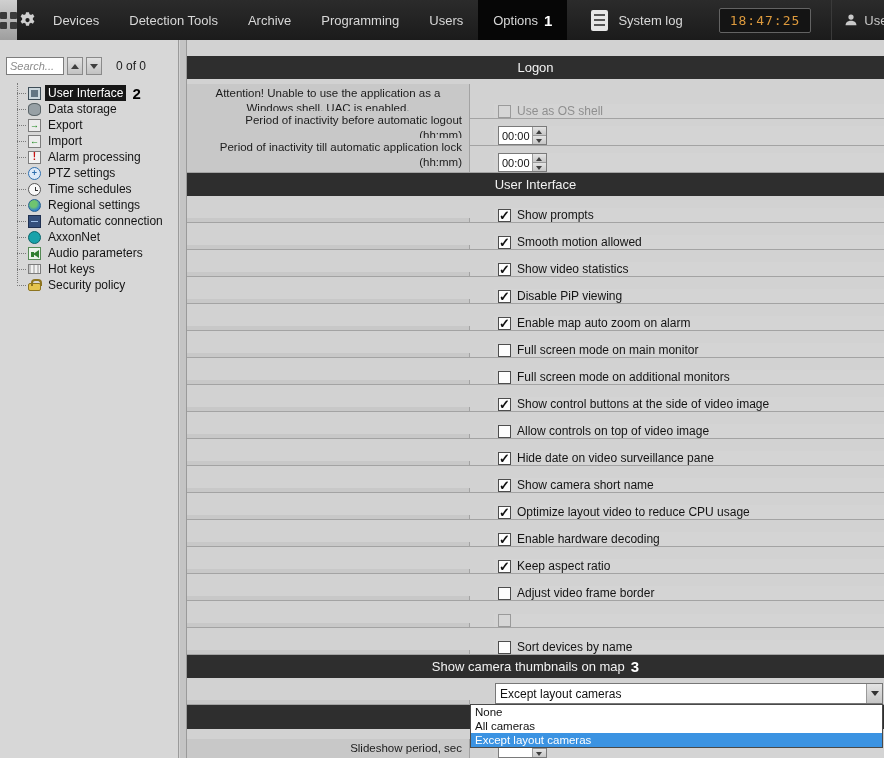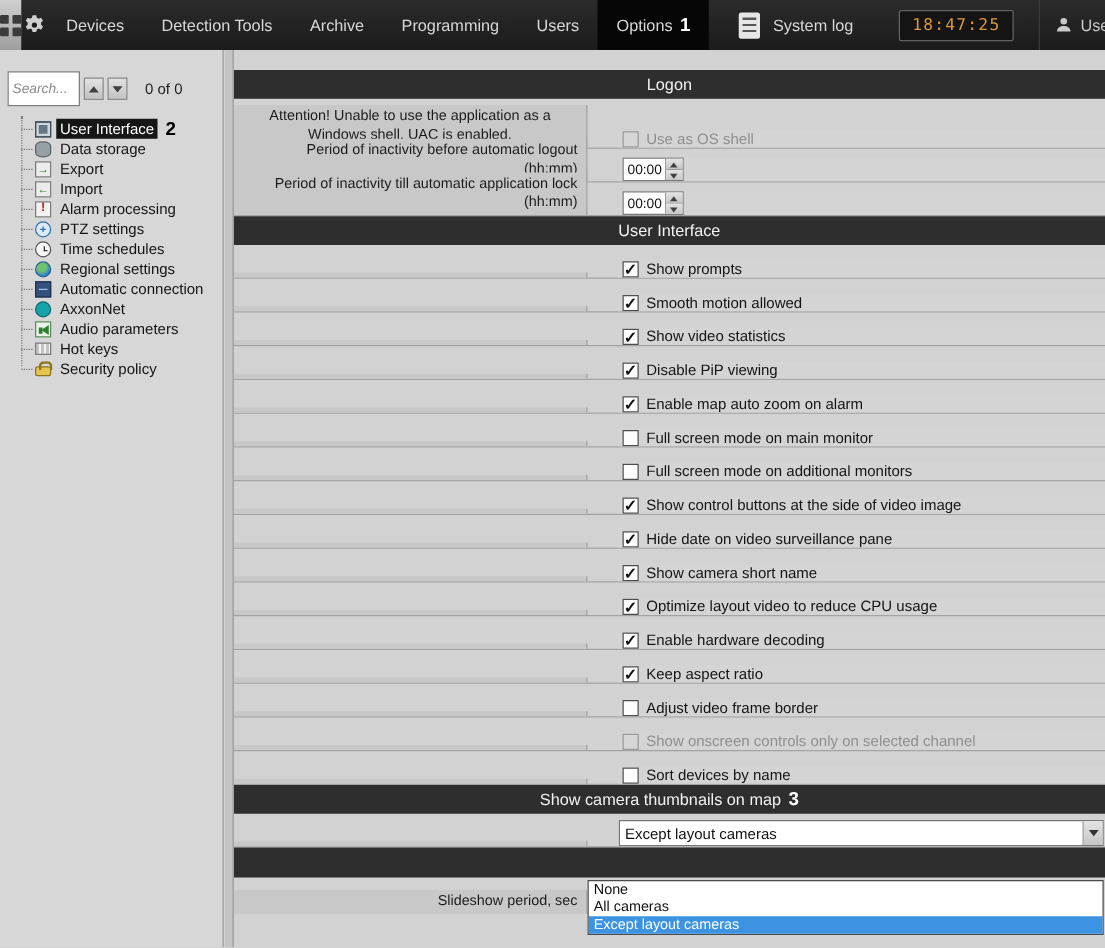--- a/index.html
+++ b/index.html
@@ -32,21 +32,21 @@
            padding:4px 10px; margin-right:20px;margin-left:24px; }
   .user-chip { display:flex; align-items:center; gap:6px; color:#c8c8c8; font-size:13px;
                padding:0 14px 0 12px; border-left:1px solid #3a3a3a; cursor:pointer; }
 
   
   .sidebar { position:absolute; top:40px; left:0; width:179px; height:718px; background:#d7d7d7;
              border-right:1px solid #9a9a9a; padding-top:17px; z-index:5; }
   .splitter { position:absolute; top:40px; left:180px; width:7px; height:718px; background:#c4c4c4;
               border-right:1px solid #9a9a9a; cursor:col-resize; z-index:5; }
   .search-row { display:flex; align-items:center; margin:0 6px 10px 6px; }
-  .search-input { width:58px; height:28px; border:1px solid #7d7d7d; font-size:11px; padding:0 3px;
+  .search-input { width:58px; height:18px; border:1px solid #7d7d7d; font-size:11px; padding:0 3px;
                   font-family:"Liberation Sans", sans-serif; background:#fff; }
   .search-input::placeholder { font-style:italic; color:#8b8b8b; }
   .nav-btn { width:16px; height:18px; margin-left:3px; background:linear-gradient(#e2e2e2,#c2c2c2);
              border:1px solid #8a8a8a; display:flex; align-items:center; justify-content:center; cursor:pointer; padding:0; }
   .tri-up-sm { width:0; height:0; border-left:4px solid transparent; border-right:4px solid transparent; border-bottom:5px solid #3f3f3f; }
   .tri-dn-sm { width:0; height:0; border-left:4px solid transparent; border-right:4px solid transparent; border-top:5px solid #3f3f3f; }
   .search-counter { margin-left:14px; font-size:12px; color:#1c1c1c; }
 
   .tree { position:relative; margin-left:10px; }
   .tree::before { content:""; position:absolute; left:7px; top:-2px; height:calc(100% - 8px); border-left:1px dotted #7a7a7a; }
@@ -370,20 +370,27 @@
           <span class="cb-label">Full screen mode on additional monitors</span>
         </div>
       </div>
       <div class="row cb-row checked">
         <div class="label-col"></div>
         <div class="ctrl-col">
           <span class="checkbox"></span>
           <span class="cb-label">Show control buttons at the side of video image</span>
         </div>
       </div>
+      <div class="row cb-row">
+        <div class="label-col"></div>
+        <div class="ctrl-col">
+          <span class="checkbox"></span>
+          <span class="cb-label">Allow controls on top of video image</span>
+        </div>
+      </div>
       <div class="row cb-row checked">
         <div class="label-col"></div>
         <div class="ctrl-col">
           <span class="checkbox"></span>
           <span class="cb-label">Hide date on video surveillance pane</span>
         </div>
       </div>
       <div class="row cb-row checked">
         <div class="label-col"></div>
         <div class="ctrl-col">
@@ -416,21 +423,20 @@
         <div class="label-col"></div>
         <div class="ctrl-col">
           <span class="checkbox"></span>
           <span class="cb-label">Adjust video frame border</span>
         </div>
       </div>
       <div class="row cb-row disabled">
         <div class="label-col"></div>
         <div class="ctrl-col">
           <span class="checkbox"></span>
-          <span class="cb-label">Show onscreen controls only on selected channel</span>
         </div>
       </div>
       <div class="row cb-row">
         <div class="label-col"></div>
         <div class="ctrl-col">
           <span class="checkbox"></span>
           <span class="cb-label">Sort devices by name</span>
         </div>
       </div>
 

